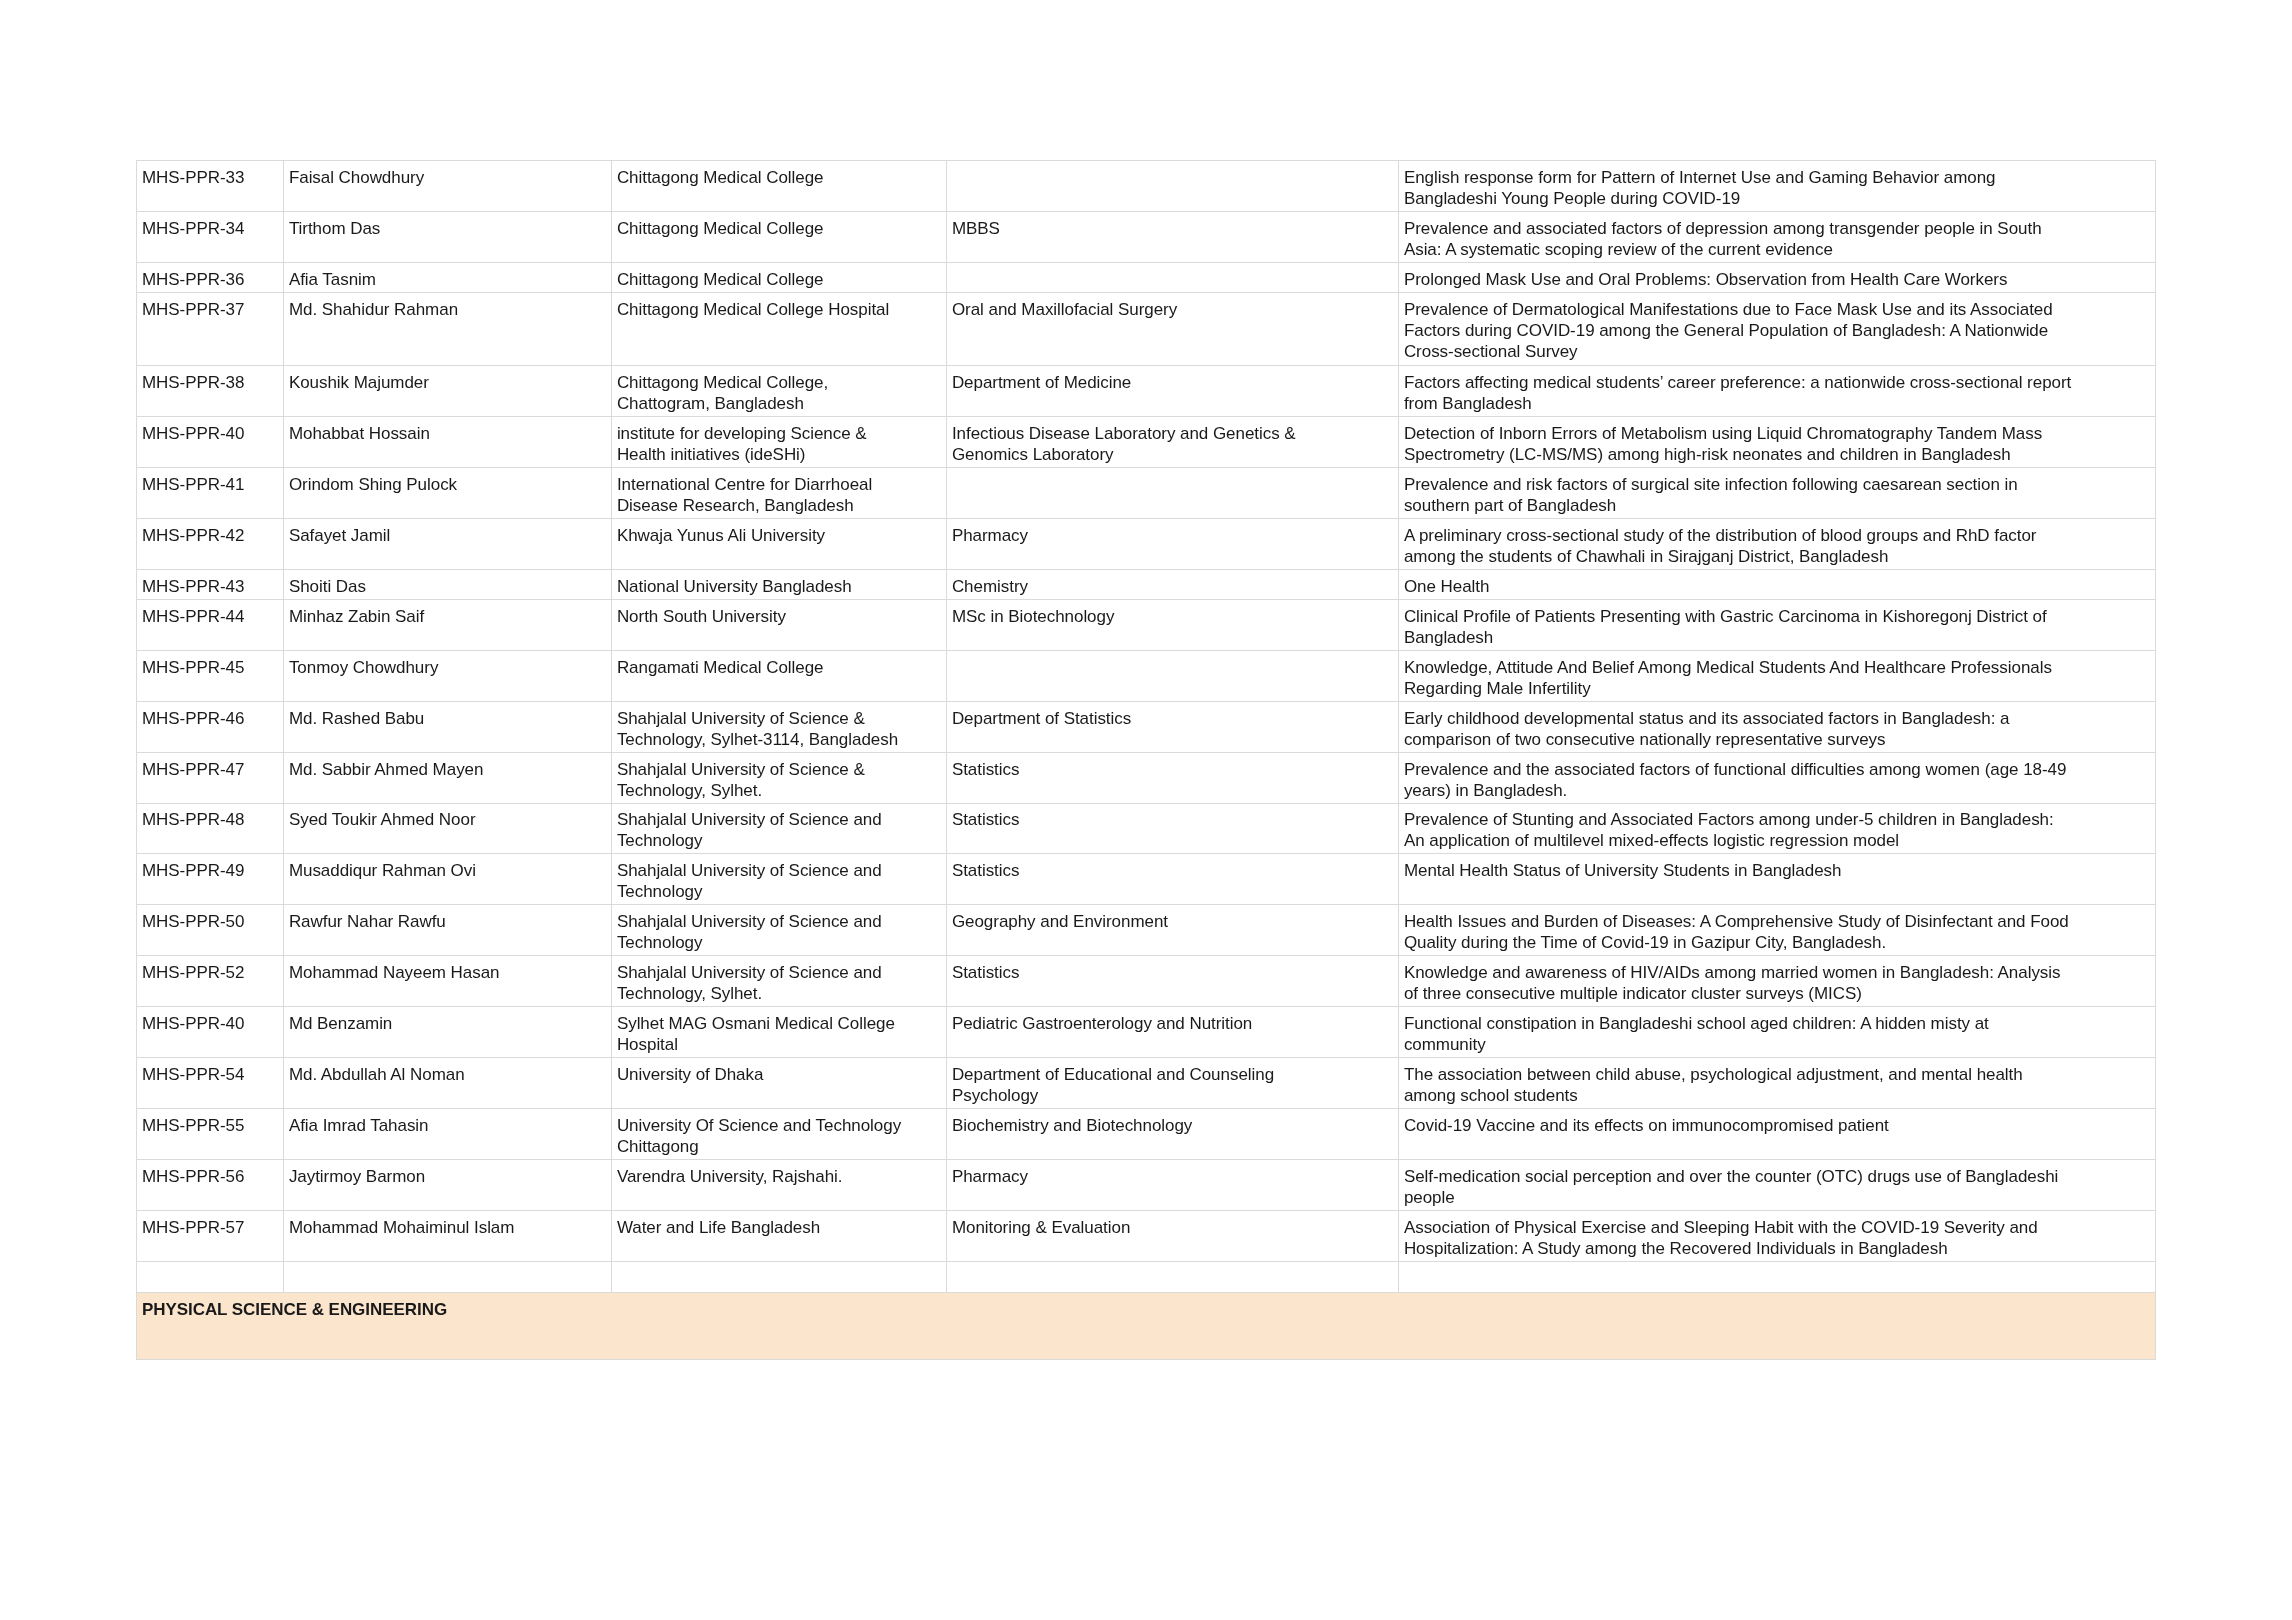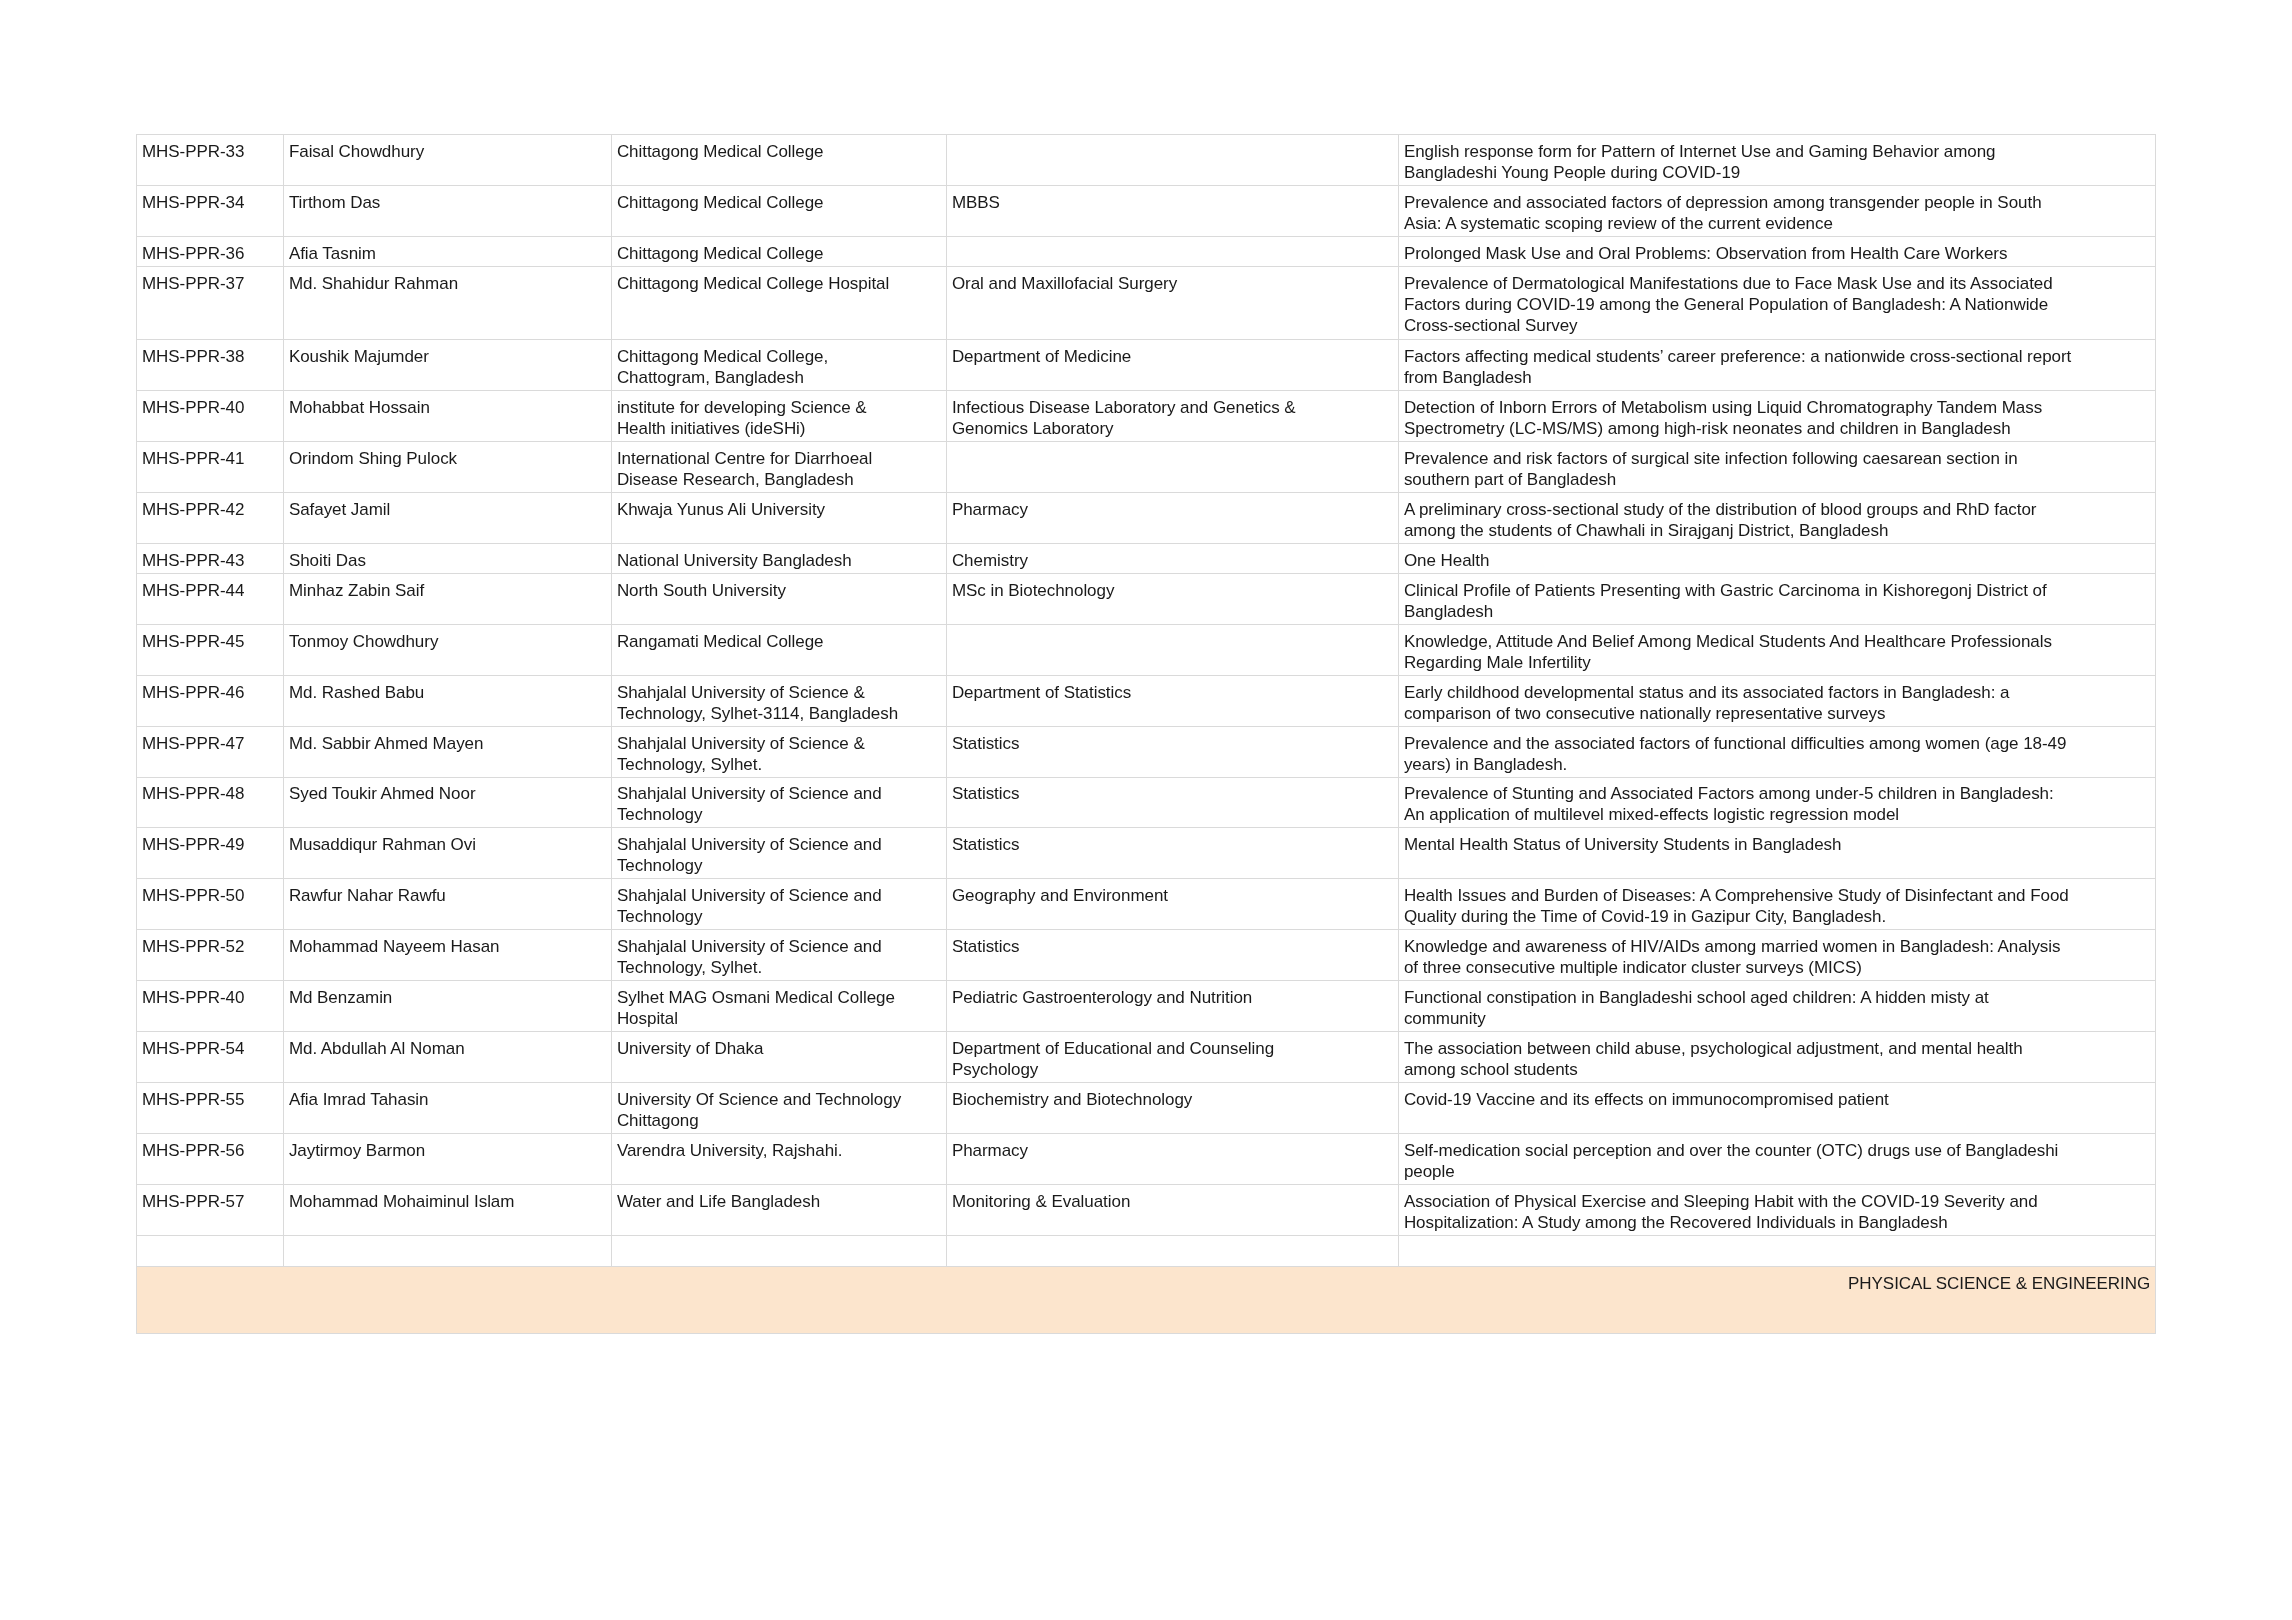--- a/index.html
+++ b/index.html
@@ -1,28 +1,28 @@
 <!DOCTYPE html>
 <html><head>
 <meta charset="utf-8">
 <style>
   html, body { margin: 0; padding: 0; background: #ffffff; }
   body { width: 2293px; height: 1620px; position: relative; overflow: hidden;
          font-family: "Liberation Sans", sans-serif; color: #1a1a1a; }
-  table.sheet { position: absolute; left: 136px; top: 134px; width: 2019px;
+  table.sheet { position: absolute; left: 136px; top: 160px; width: 2019px;
                 border-collapse: collapse; table-layout: fixed; }
   table.sheet td { border: 1.5px solid #dadada; vertical-align: top;
                    padding: 5.9px 4.9px 0 4.9px; font-size: 17px; line-height: 21px;
                    white-space: pre-line; overflow: hidden; letter-spacing: -0.05px; }
   tr.h1 td { height: 23.5px; }
   tr.h2 td { height: 44px; }
   tr.h3 td { height: 66px; }
   tr.blank td { height: 24.5px; }
-  td.section { background: #fce5cd; border: 1.5px solid #dccab6; text-align: right;
-               vertical-align: middle; font-weight: normal; font-size: 18px;
+  td.section { background: #fce5cd; border: 1.5px solid #dccab6; text-align: left;
+               vertical-align: middle; font-weight: bold; font-size: 18px;
                padding: 0; height: 60px; }
   col.c1 { width: 147px; } col.c2 { width: 328px; } col.c3 { width: 335px; }
   col.c4 { width: 452px; } col.c5 { width: 757px; }
 </style>
 </head>
 <body>
 
 <table class="sheet">
   <colgroup>
     <col class="c1">

